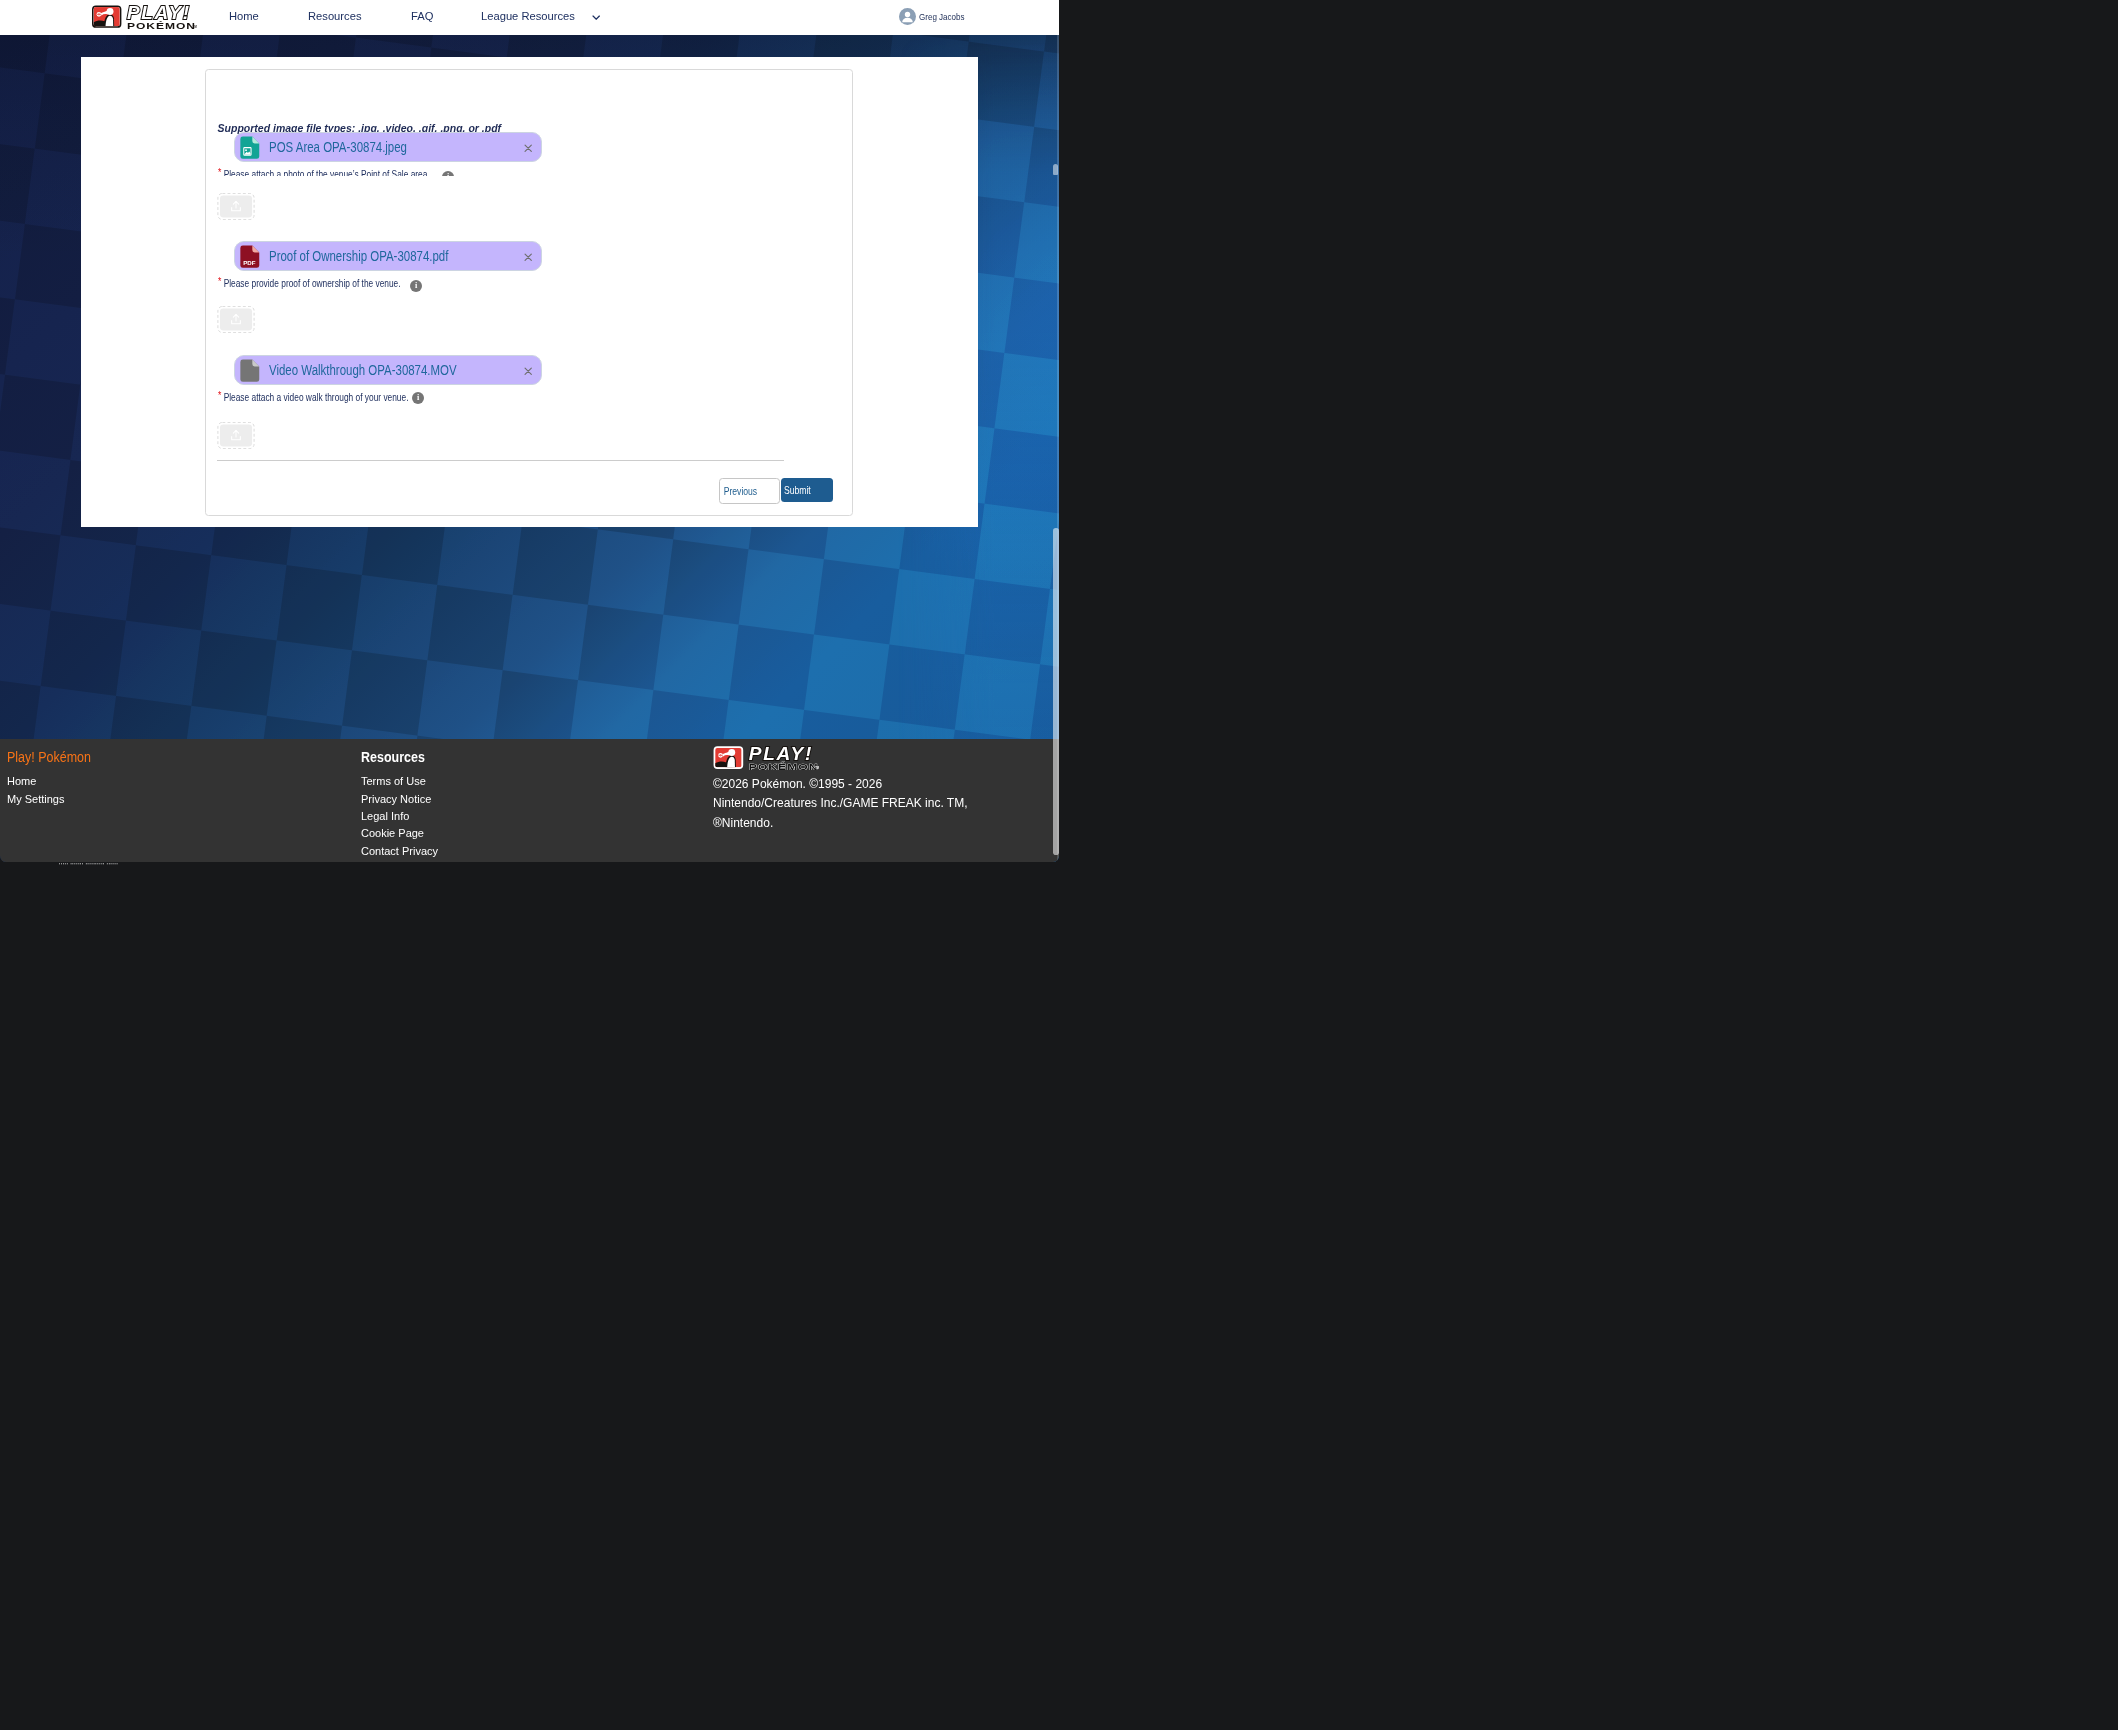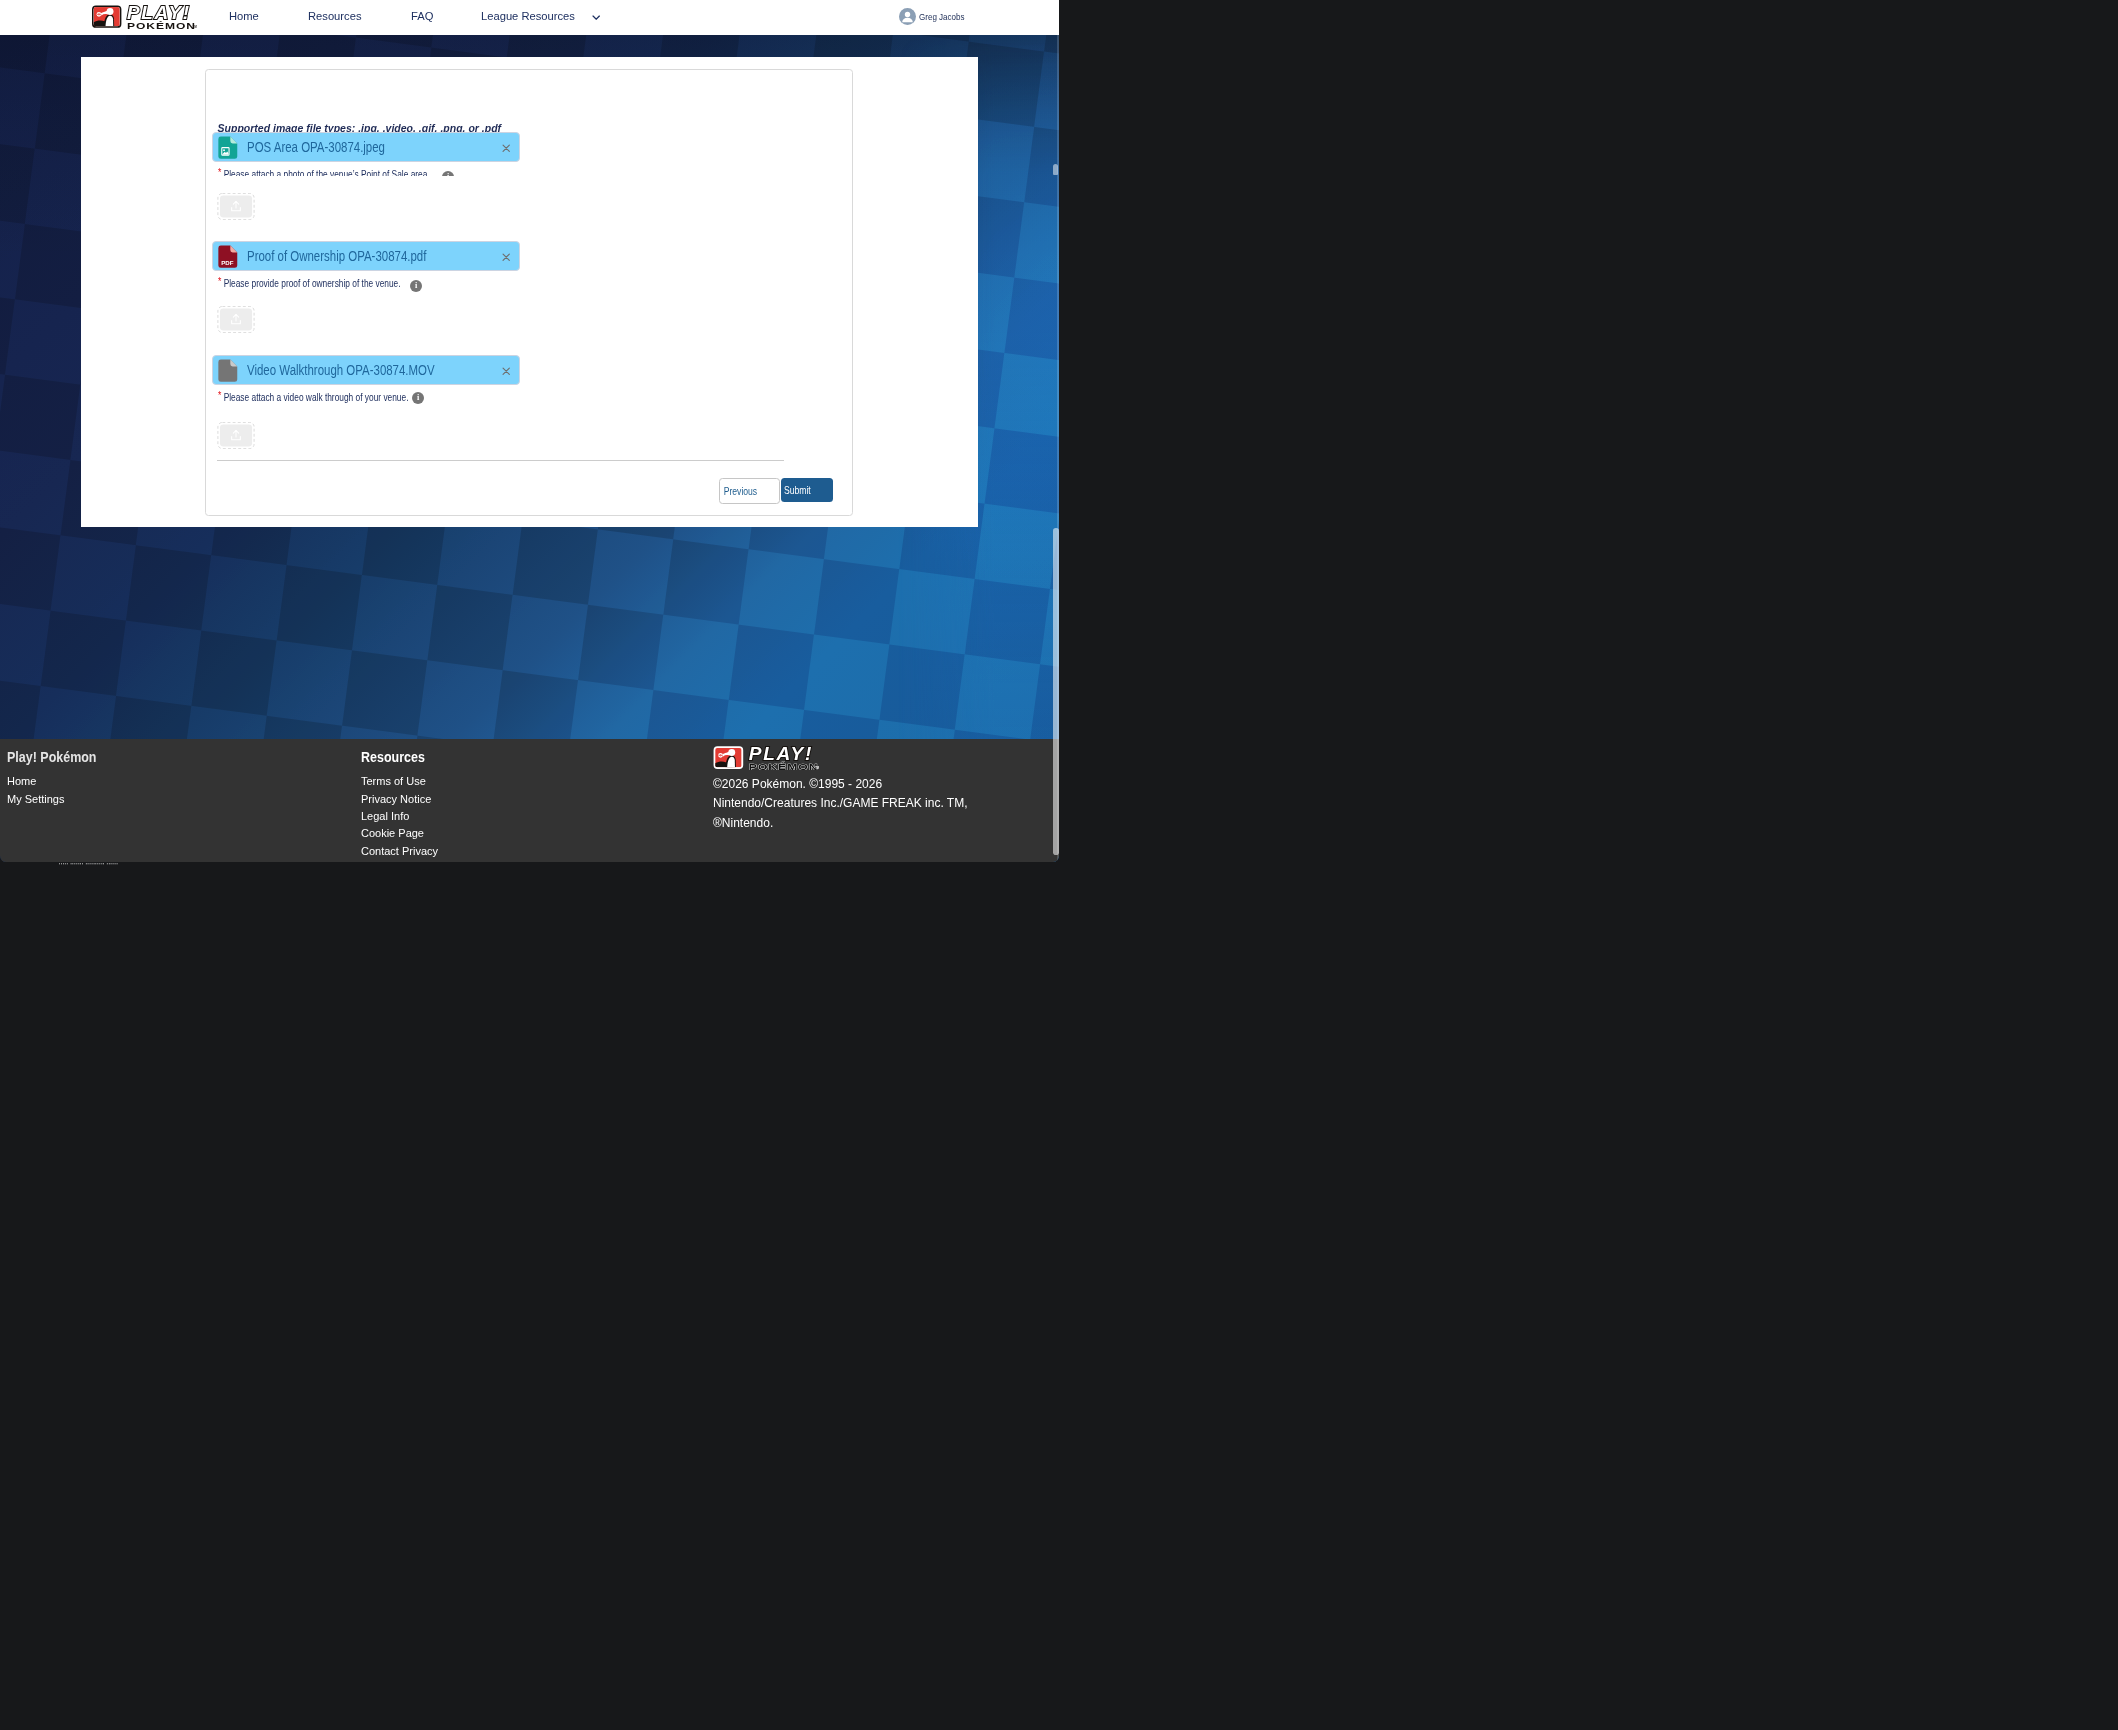--- a/index.html
+++ b/index.html
@@ -12,21 +12,21 @@
   .rightglow{position:absolute;right:0;top:35px;bottom:0;width:161px;
       background:linear-gradient(180deg, rgba(30,118,198,0) 0px, rgba(30,118,198,0.40) 140px, rgba(31,120,200,0.40) 294px, rgba(29,112,190,0.16) 100%);
       -webkit-mask:linear-gradient(90deg, rgba(0,0,0,0) 0, #000 60%);mask:linear-gradient(90deg, rgba(0,0,0,0) 0, #000 60%);}
   .chk{position:absolute;left:-280px;top:-280px;width:2384px;height:1963px;transform-origin:0 0;transform:rotate(7.5deg);
       background:repeating-conic-gradient(#ffffff 0% 25%, #000000 25% 50%);
       background-size:152px 152px;background-position:64px 3.9px;opacity:0.09;mix-blend-mode:overlay;}
   .nav{position:absolute;left:0;top:0;width:1059px;height:35px;background:#fff;z-index:5}
   .navlink{position:absolute;top:0;height:35px;line-height:33px;font-size:11.2px;color:#1e3060}
   .panel{position:absolute;left:81px;top:57px;width:897px;height:470px;background:#fff;z-index:2}
   .card{position:absolute;left:124px;top:12px;width:646px;height:445px;background:#fff;border:0.7px solid #d9d9d9;border-radius:3.5px}
-  .row{position:absolute;left:6px;width:306px;height:28px;background:#7dd3fc;border:0.7px solid #ccd4e2;border-radius:4px}
+  .row{position:absolute;left:28px;width:306px;height:28px;background:#c4b5fd;border:0.7px solid #ccd4e2;border-radius:10px}
   .fname{position:absolute;left:34px;top:6px;font-size:14.7px;line-height:1.1;color:#1f679c;white-space:nowrap;transform:scaleX(.78);transform-origin:0 0}
   .xbtn{position:absolute;left:289px;top:10.5px;width:8.4px;height:8.4px}
   .lbl{position:absolute;font-size:10.2px;color:#20305f;white-space:nowrap;transform:scaleX(.82);transform-origin:0 0}
   .ast{color:#e3131b;margin-right:2.8px;position:relative;top:-2.1px;font-size:10.5px}
   .info{position:absolute;width:12.3px;height:12.3px;border-radius:50%;background:#757575}
   .info:after{content:"i";position:absolute;left:0;right:0;top:0.8px;text-align:center;color:#fff;font-size:8.4px;font-weight:bold;font-family:"Liberation Serif",serif}
   .up{position:absolute;left:11.2px;width:38px;height:27px}
   .hr{position:absolute;left:11px;top:390px;width:567px;height:0.7px;background:#ccc}
   .btn{position:absolute;top:408px;height:24px;border-radius:3.5px;font-size:10.5px;line-height:24px;text-align:left}
   .foot{position:absolute;left:0;top:739px;width:1059px;height:123px;background:#333;z-index:3}
@@ -120,21 +120,21 @@
         </g>
       </svg></div>
 
       <div class="hr"></div>
       <div class="btn" style="left:513px;width:59px;background:#fff;border:0.7px solid #c6c6c6;color:#1f5d8e"><span class="sx82" style="transform-origin:center">Previous</span></div>
       <div class="btn" style="left:575px;width:52px;background:#1e5c90;color:#fff"><span class="sx82" style="transform-origin:center">Submit</span></div>
     </div>
   </div>
 
   <div class="foot">
-    <div style="position:absolute;left:7px;top:10.2px;font-size:14.7px;font-weight:bold;color:#e5e5e5"><span class="sx82" style="transform:scaleX(.85)">Play! Pokémon</span></div>
+    <div style="position:absolute;left:7px;top:10.2px;font-size:14.7px;font-weight:normal;color:#f97316"><span class="sx82" style="transform:scaleX(.85)">Play! Pokémon</span></div>
     <div class="flink" style="left:7px;top:36px">Home</div>
     <div class="flink" style="left:7px;top:54px">My Settings</div>
     <div style="position:absolute;left:361px;top:10.2px;font-size:14.7px;font-weight:bold;color:#fff"><span class="sx82" style="transform:scaleX(.85)">Resources</span></div>
     <div class="flink" style="left:361px;top:36px">Terms of Use</div>
     <div class="flink" style="left:361px;top:54px">Privacy Notice</div>
     <div class="flink" style="left:361px;top:71px">Legal Info</div>
     <div class="flink" style="left:361px;top:88px">Cookie Page</div>
     <div class="flink" style="left:361px;top:106px">Contact Privacy</div>
     <svg width="107" height="24" viewBox="0 0 150 34" style="position:absolute;left:713px;top:7px">
       <defs>

